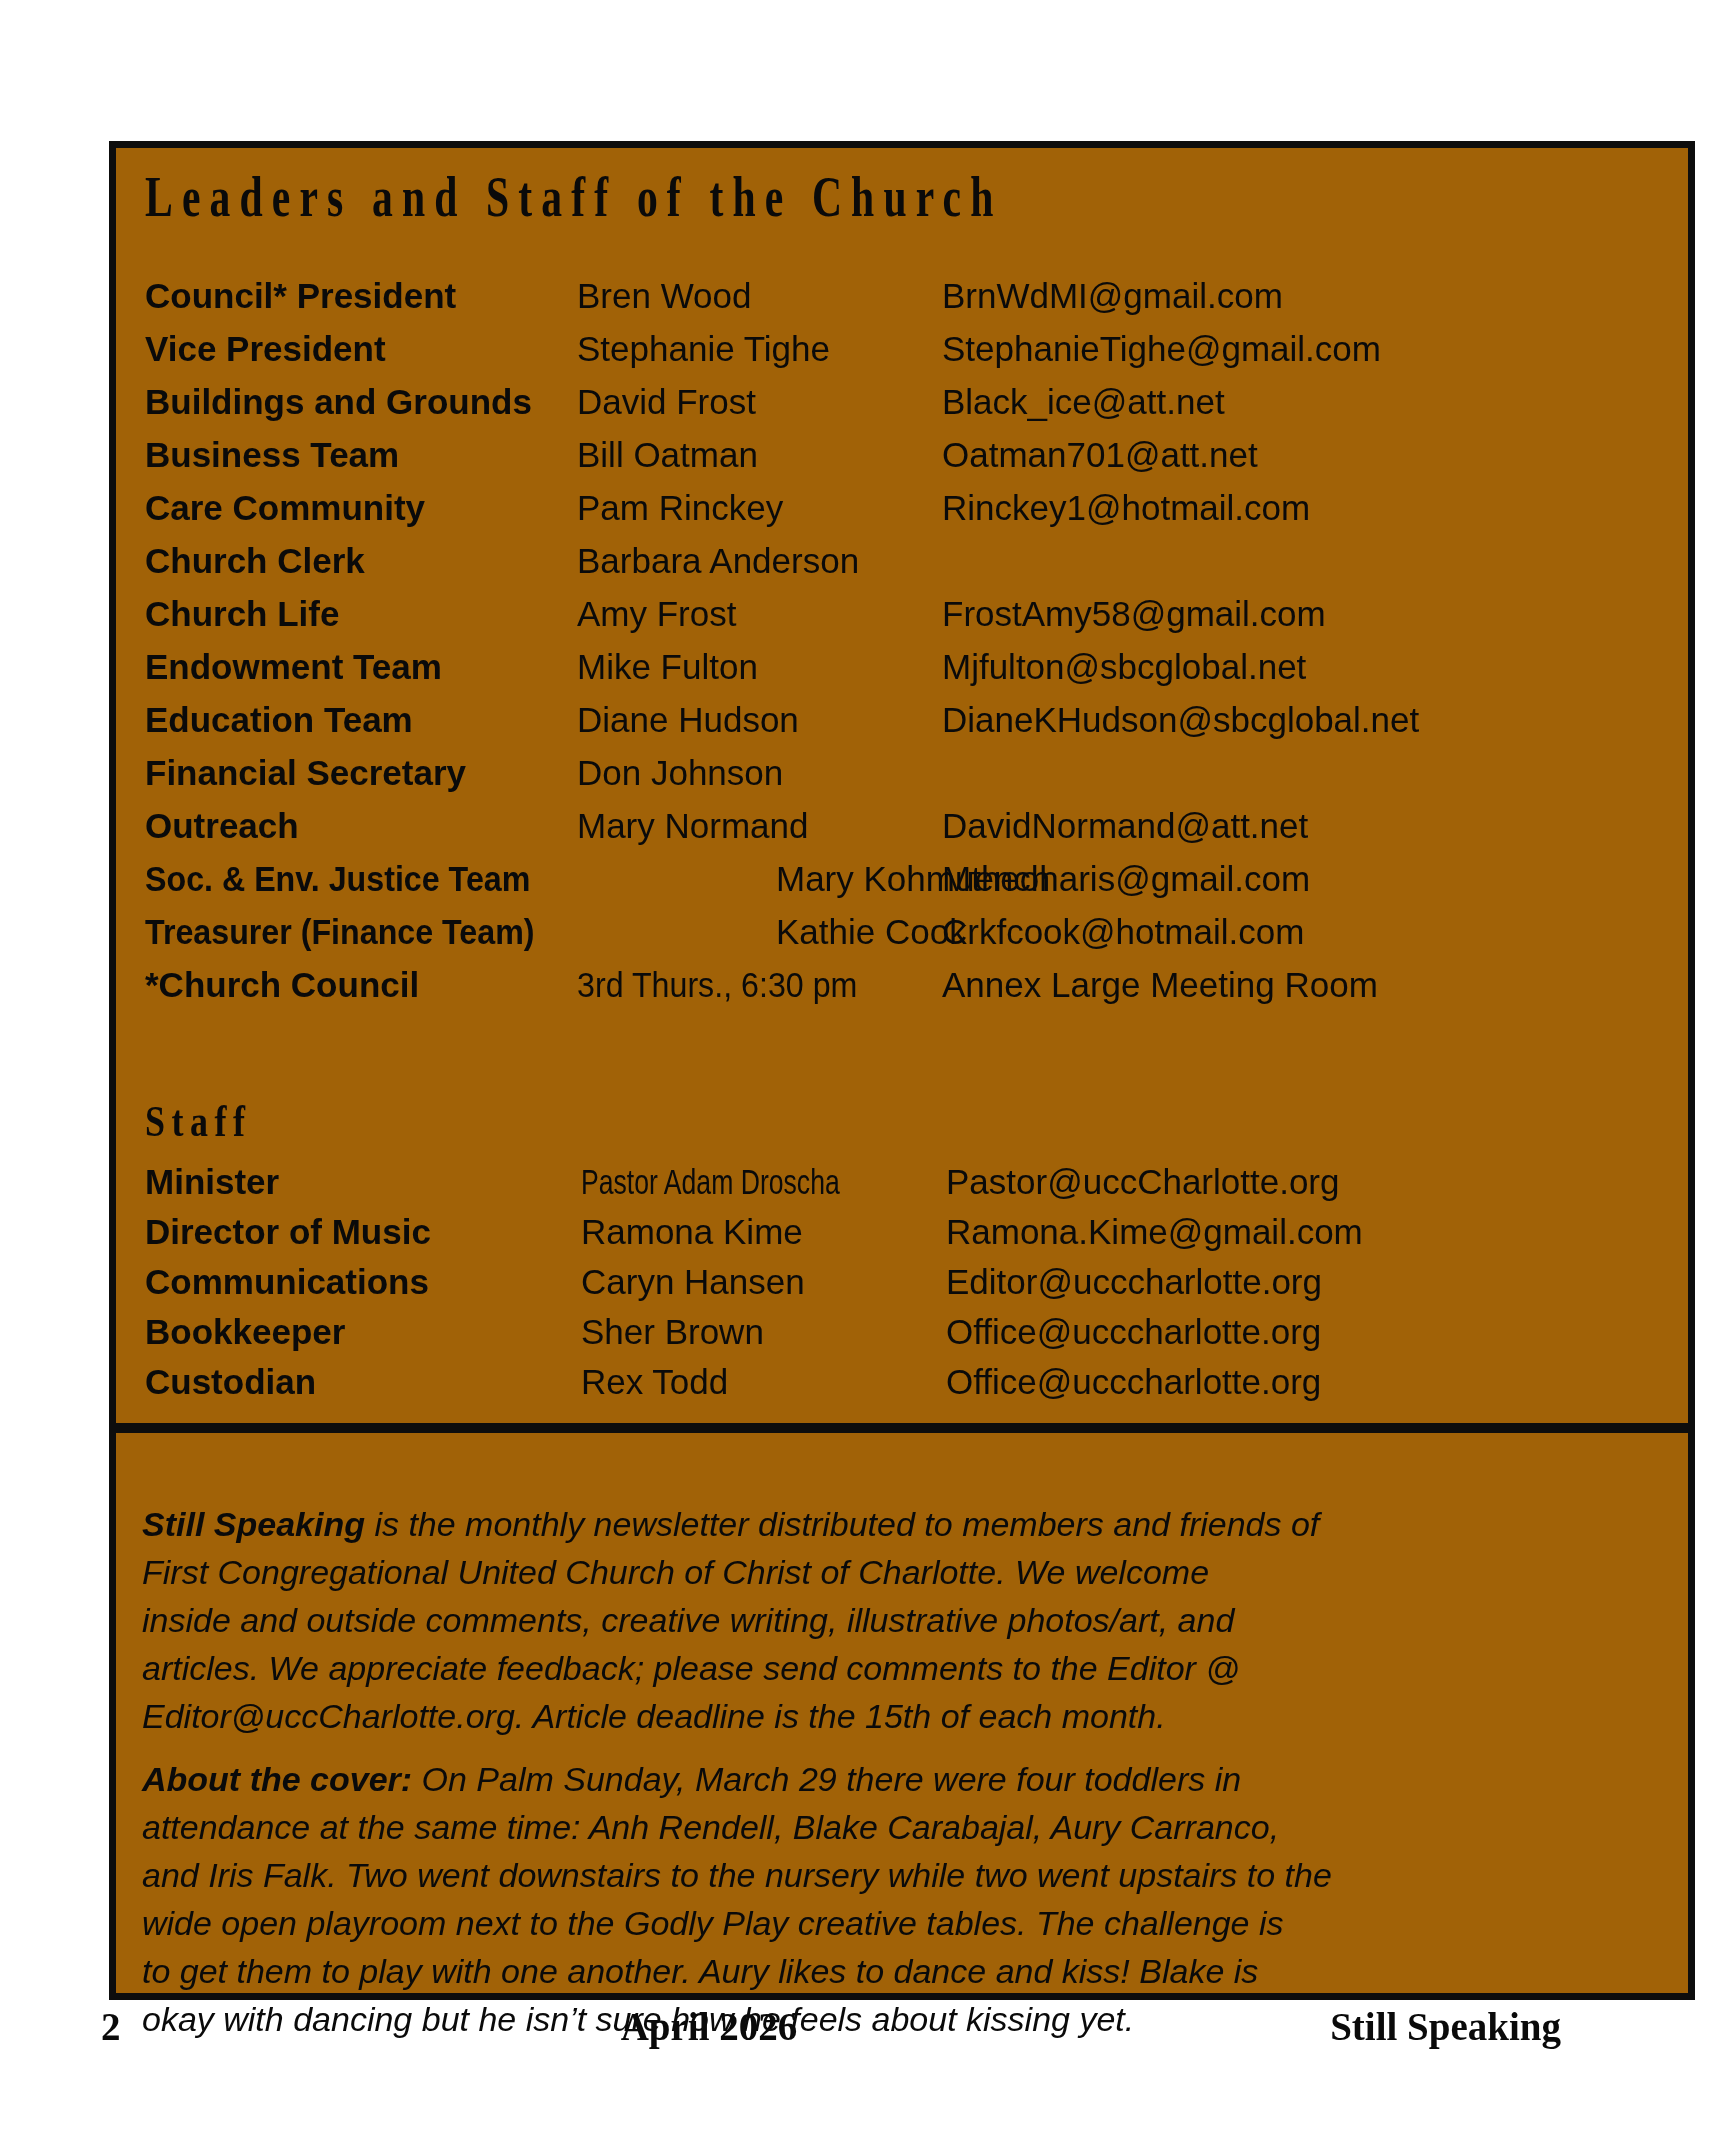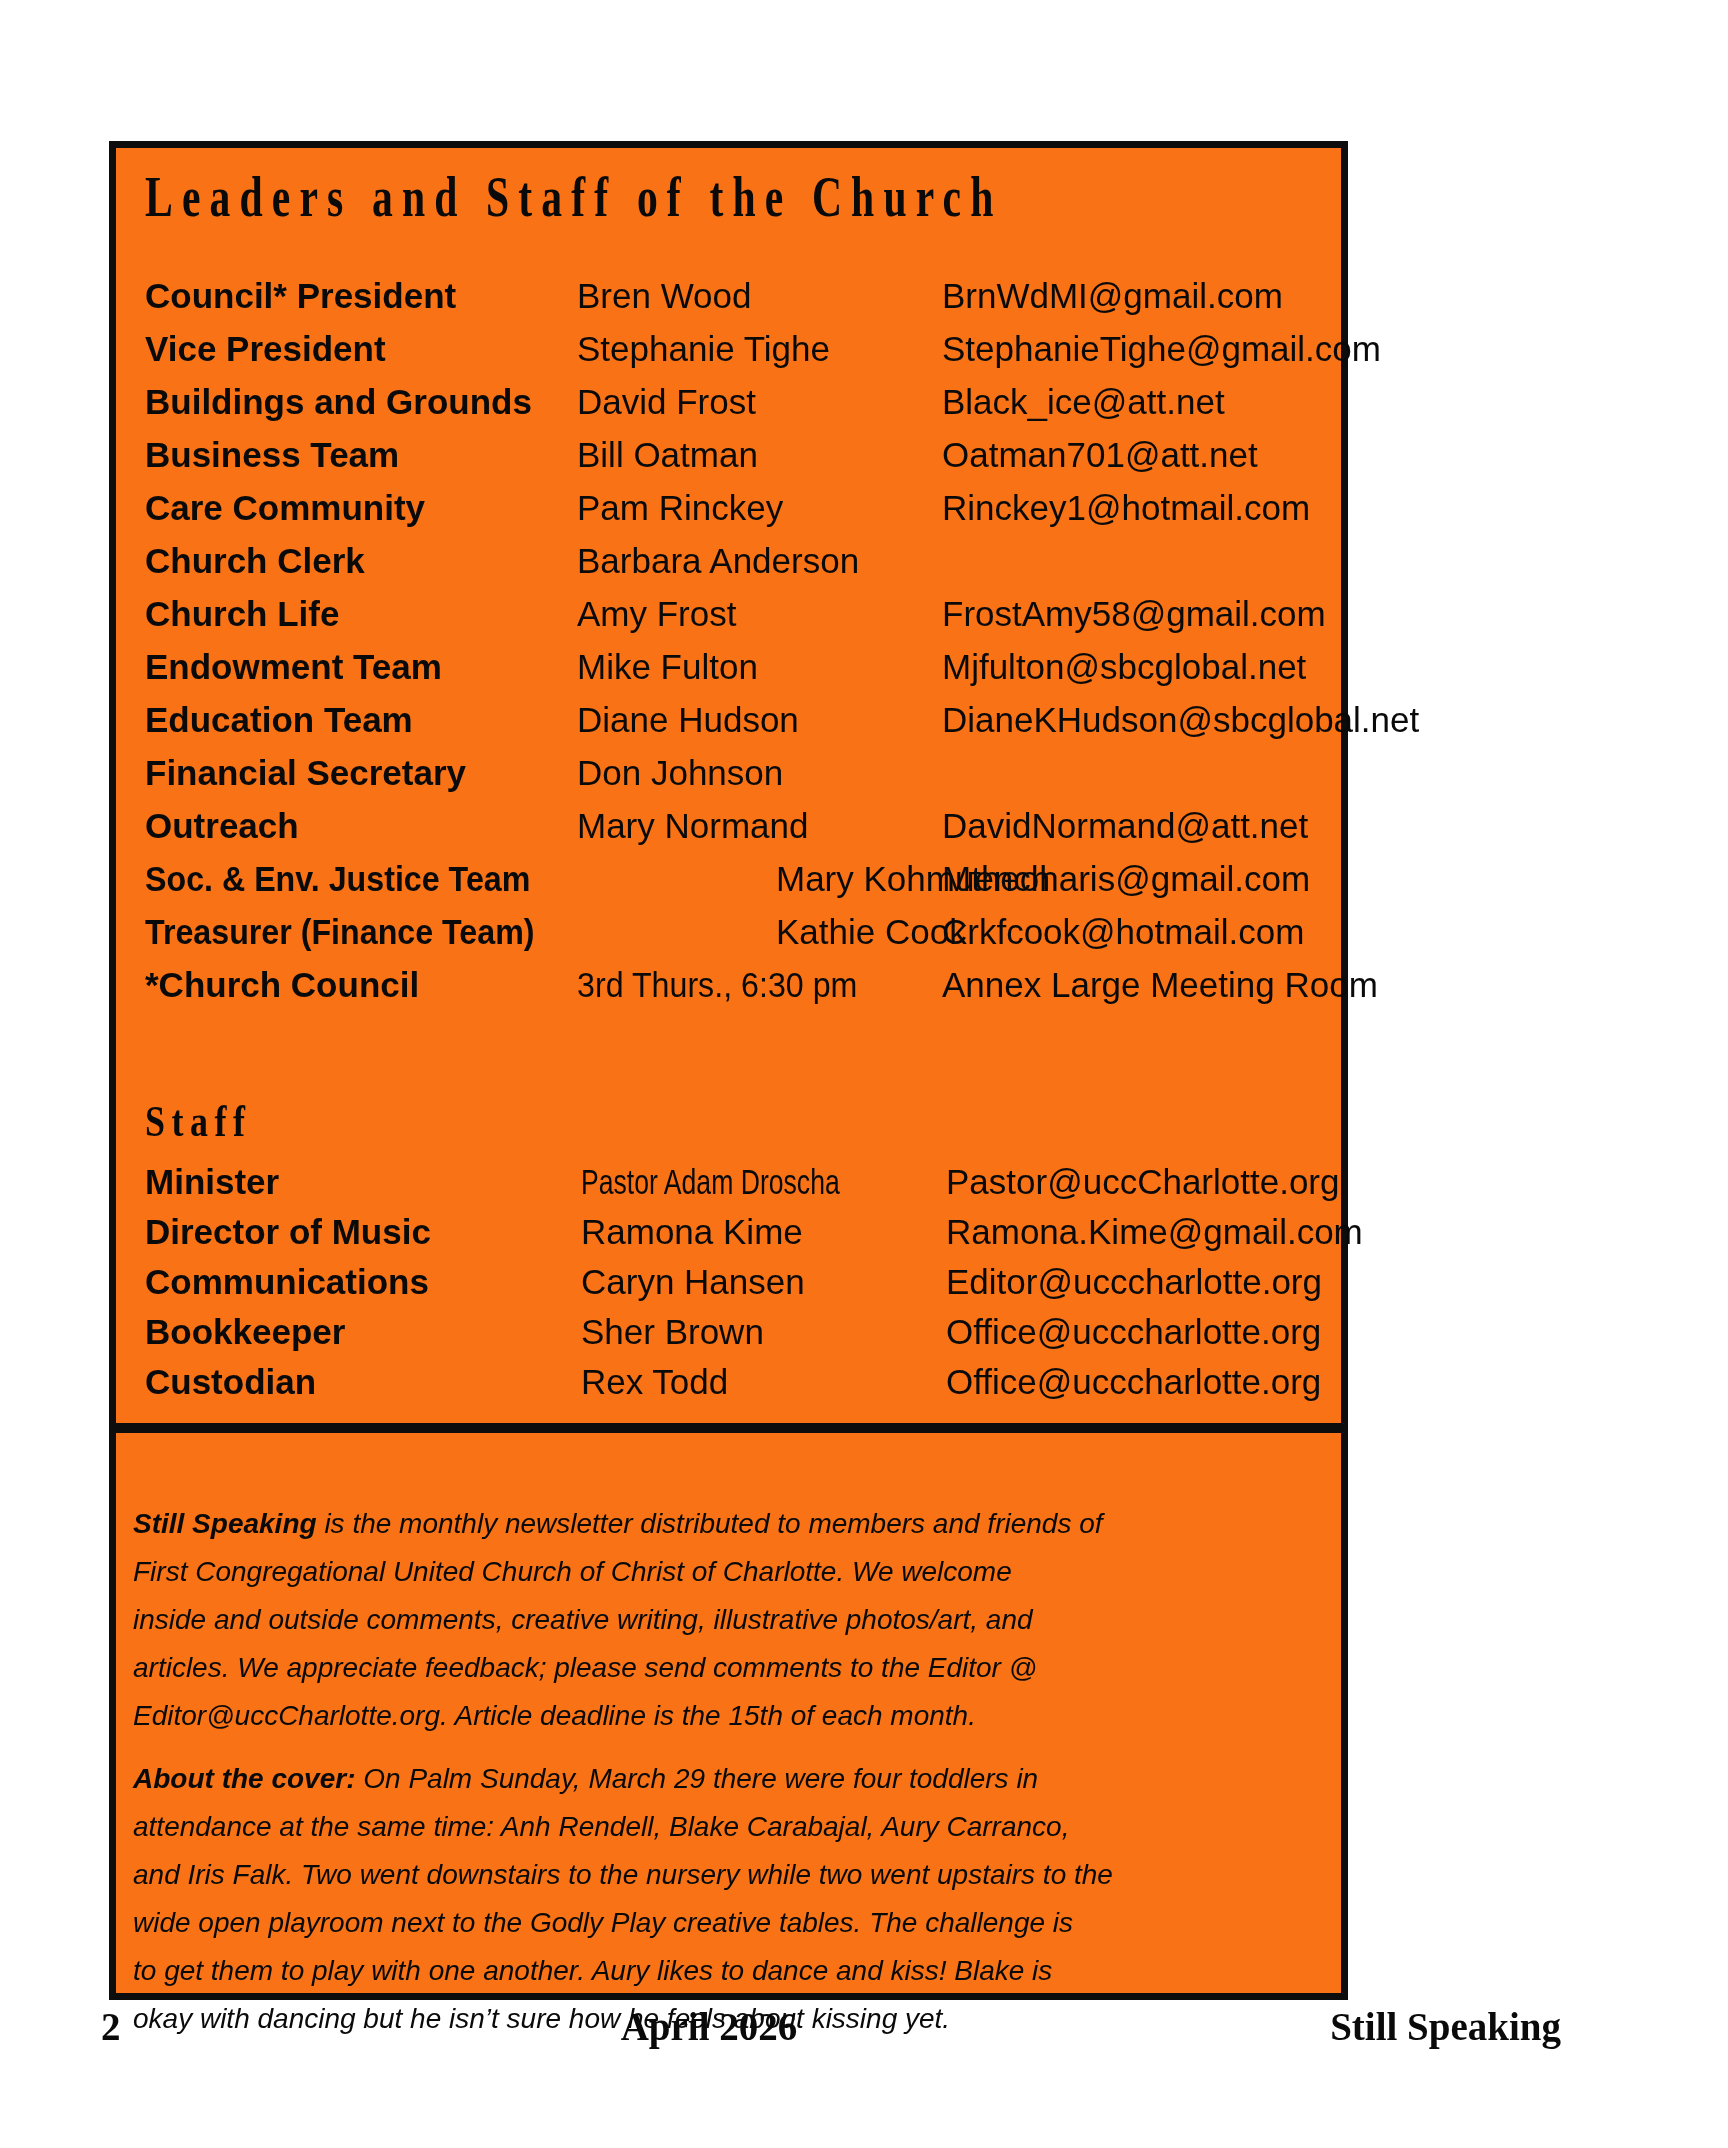--- a/index.html
+++ b/index.html
@@ -5,24 +5,24 @@
   html,body{margin:0;padding:0;}
   body{
     width:1729px;height:2148px;position:relative;
     background:#ffffff;color:#0a0a0a;
     font-family:"Liberation Sans", sans-serif;
     overflow:hidden;
   }
   
   .page-box{
     position:absolute;left:109px;top:141px;
-    width:1239px;height:1859px;
+    width:1586px;height:1859px;
     border:7.6px solid #0d0d0d;
     box-sizing:border-box;
-    background:#f97316;
+    background:#a16207;
   }
   .sec1{position:relative;width:100%;height:1275px;}
   .divider{width:100%;height:10px;background:#0d0d0d;}
   .sec2{position:relative;width:100%;height:548px;}
 
   
   .big-title{
     position:absolute;left:29px;top:20px;
     font-family:"Liberation Serif", serif;
     font-weight:600;font-size:57px;line-height:1;
@@ -47,22 +47,22 @@
   .lrow .name{left:432px;}
   .lrow .email{left:797px;}
   .lrow.wide .name{left:631px;}
   .srow .name{left:436px;}
   .srow .email{left:801px;}
   .squeeze{transform:scaleX(0.76);transform-origin:0 0;}
   .cond{transform:scaleX(0.92);transform-origin:0 0;}
 
   
   .note{
-    position:absolute;left:17px;width:1422px;
-    font-size:28px;line-height:48px;font-style:italic;
+    position:absolute;left:26px;width:1422px;
+    font-size:34px;line-height:48px;font-style:italic;
     white-space:pre-line;
   }
   .note .lead{font-weight:700;font-style:italic;}
   .note1{top:18.5px;}
   .note2{top:274px;}
 
   
   .footer-item{
     position:absolute;top:2007px;
     font-family:"Liberation Serif", serif;

